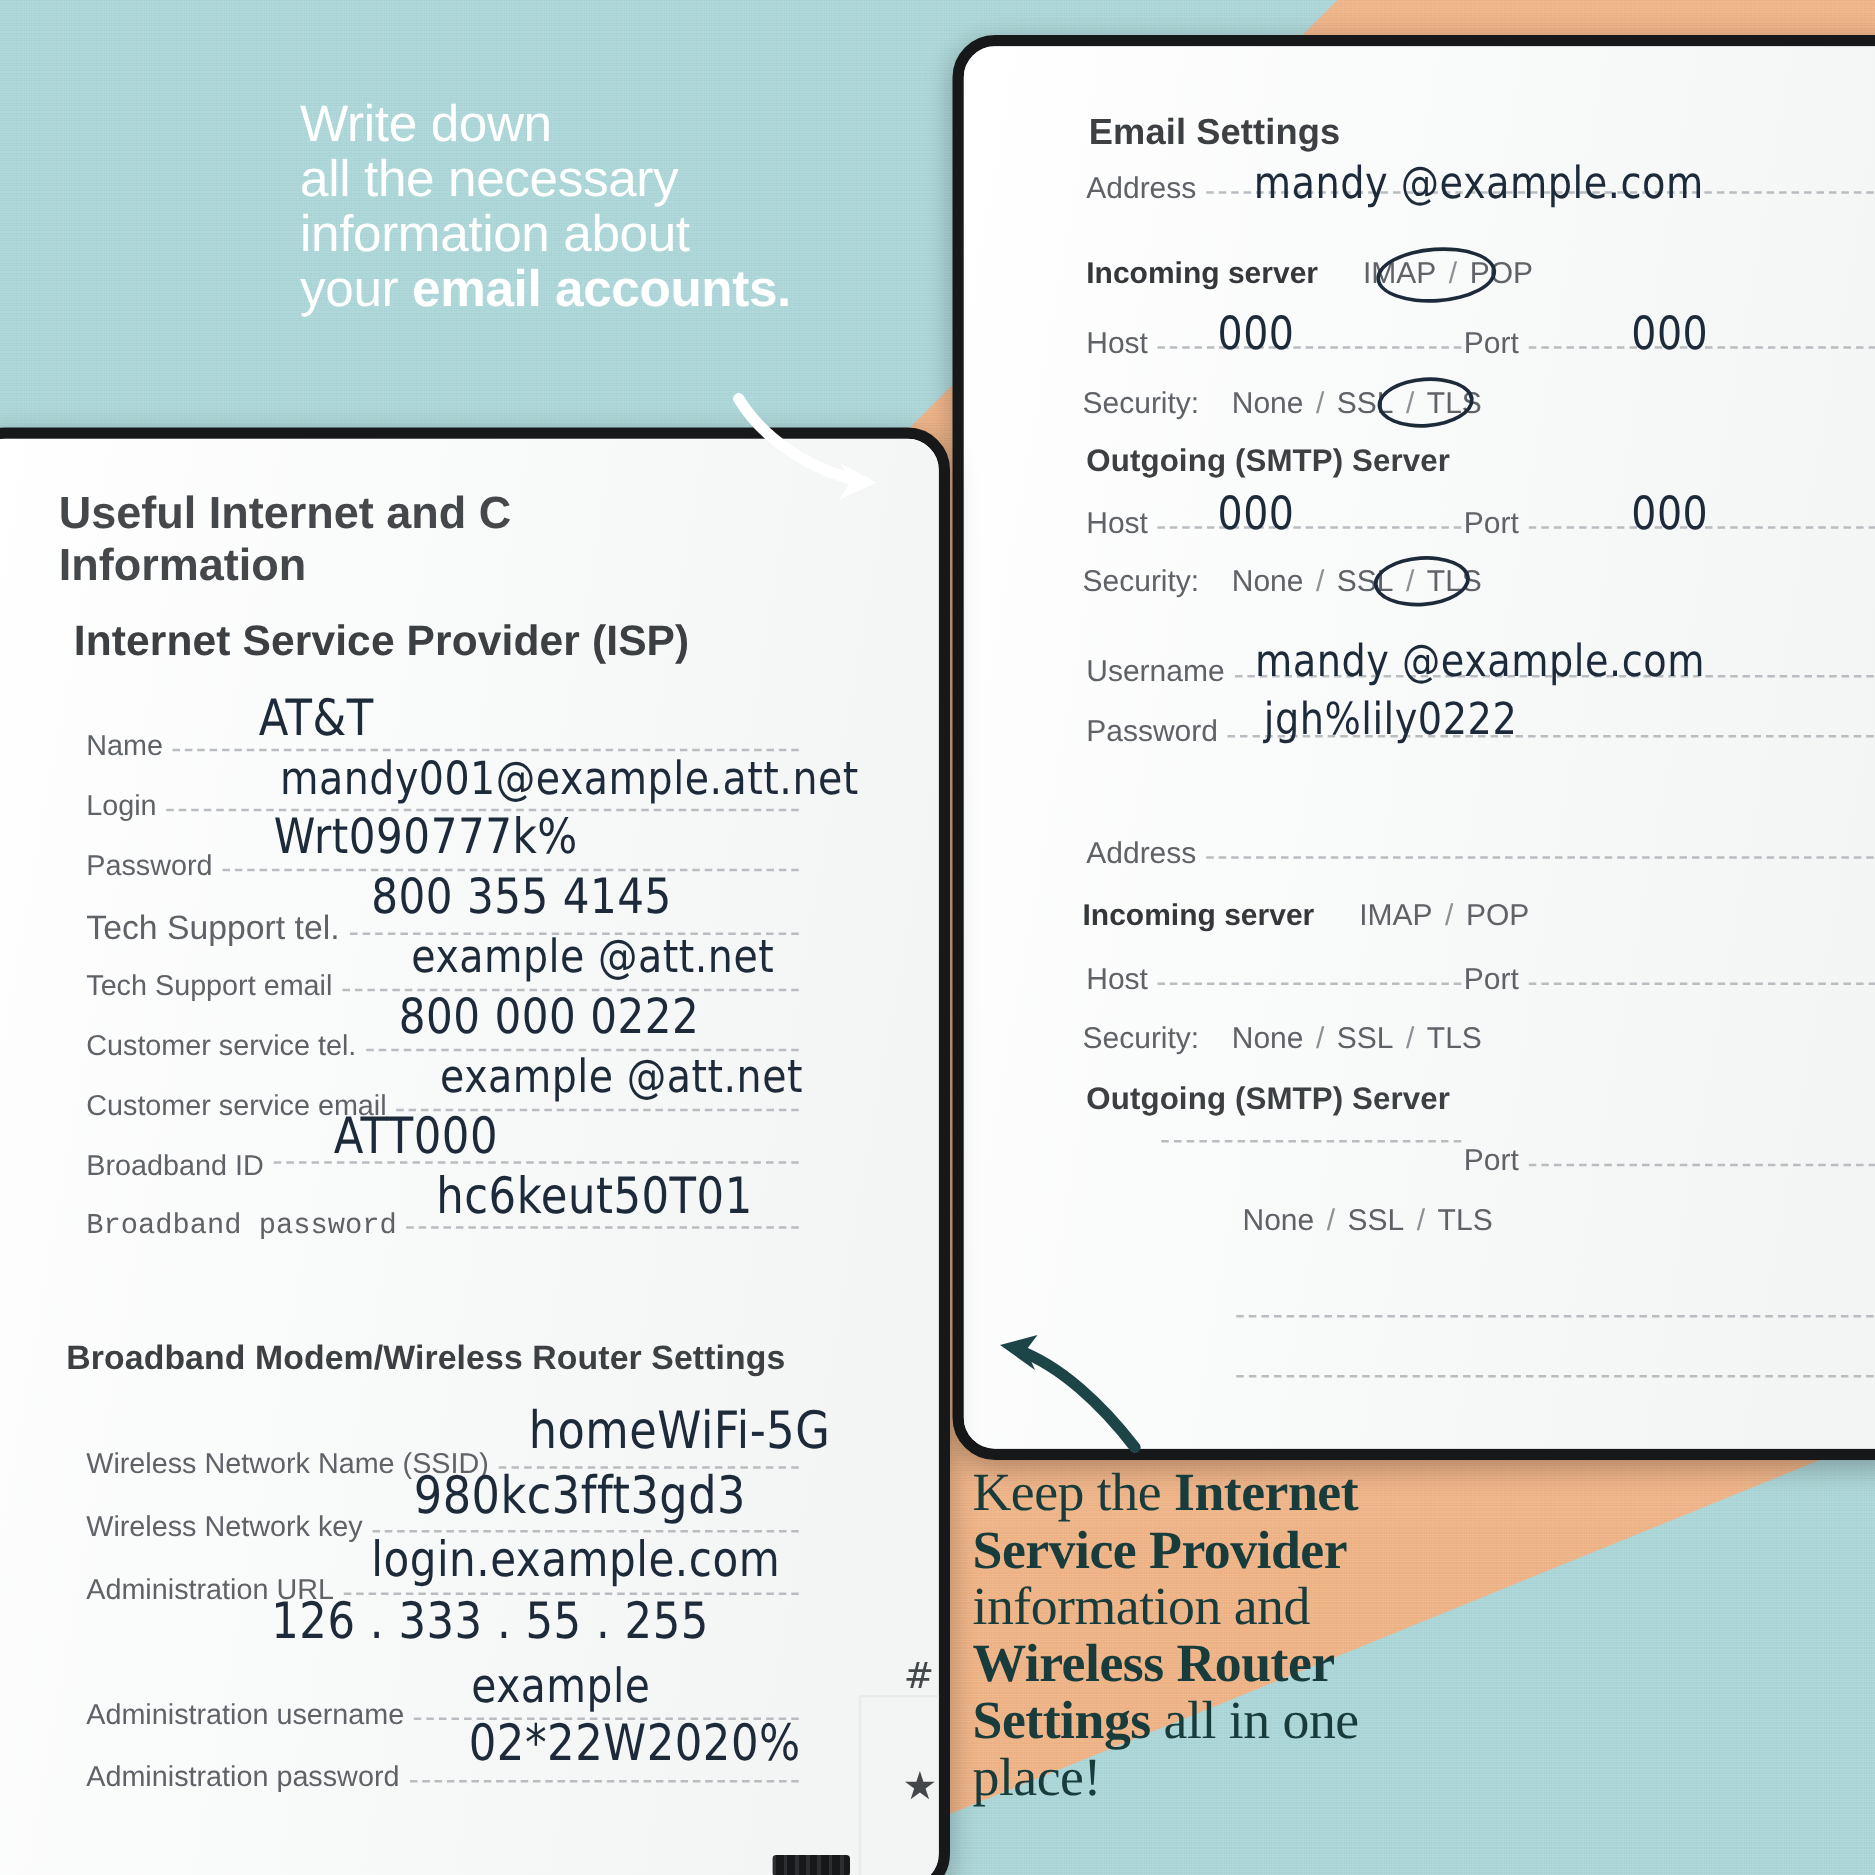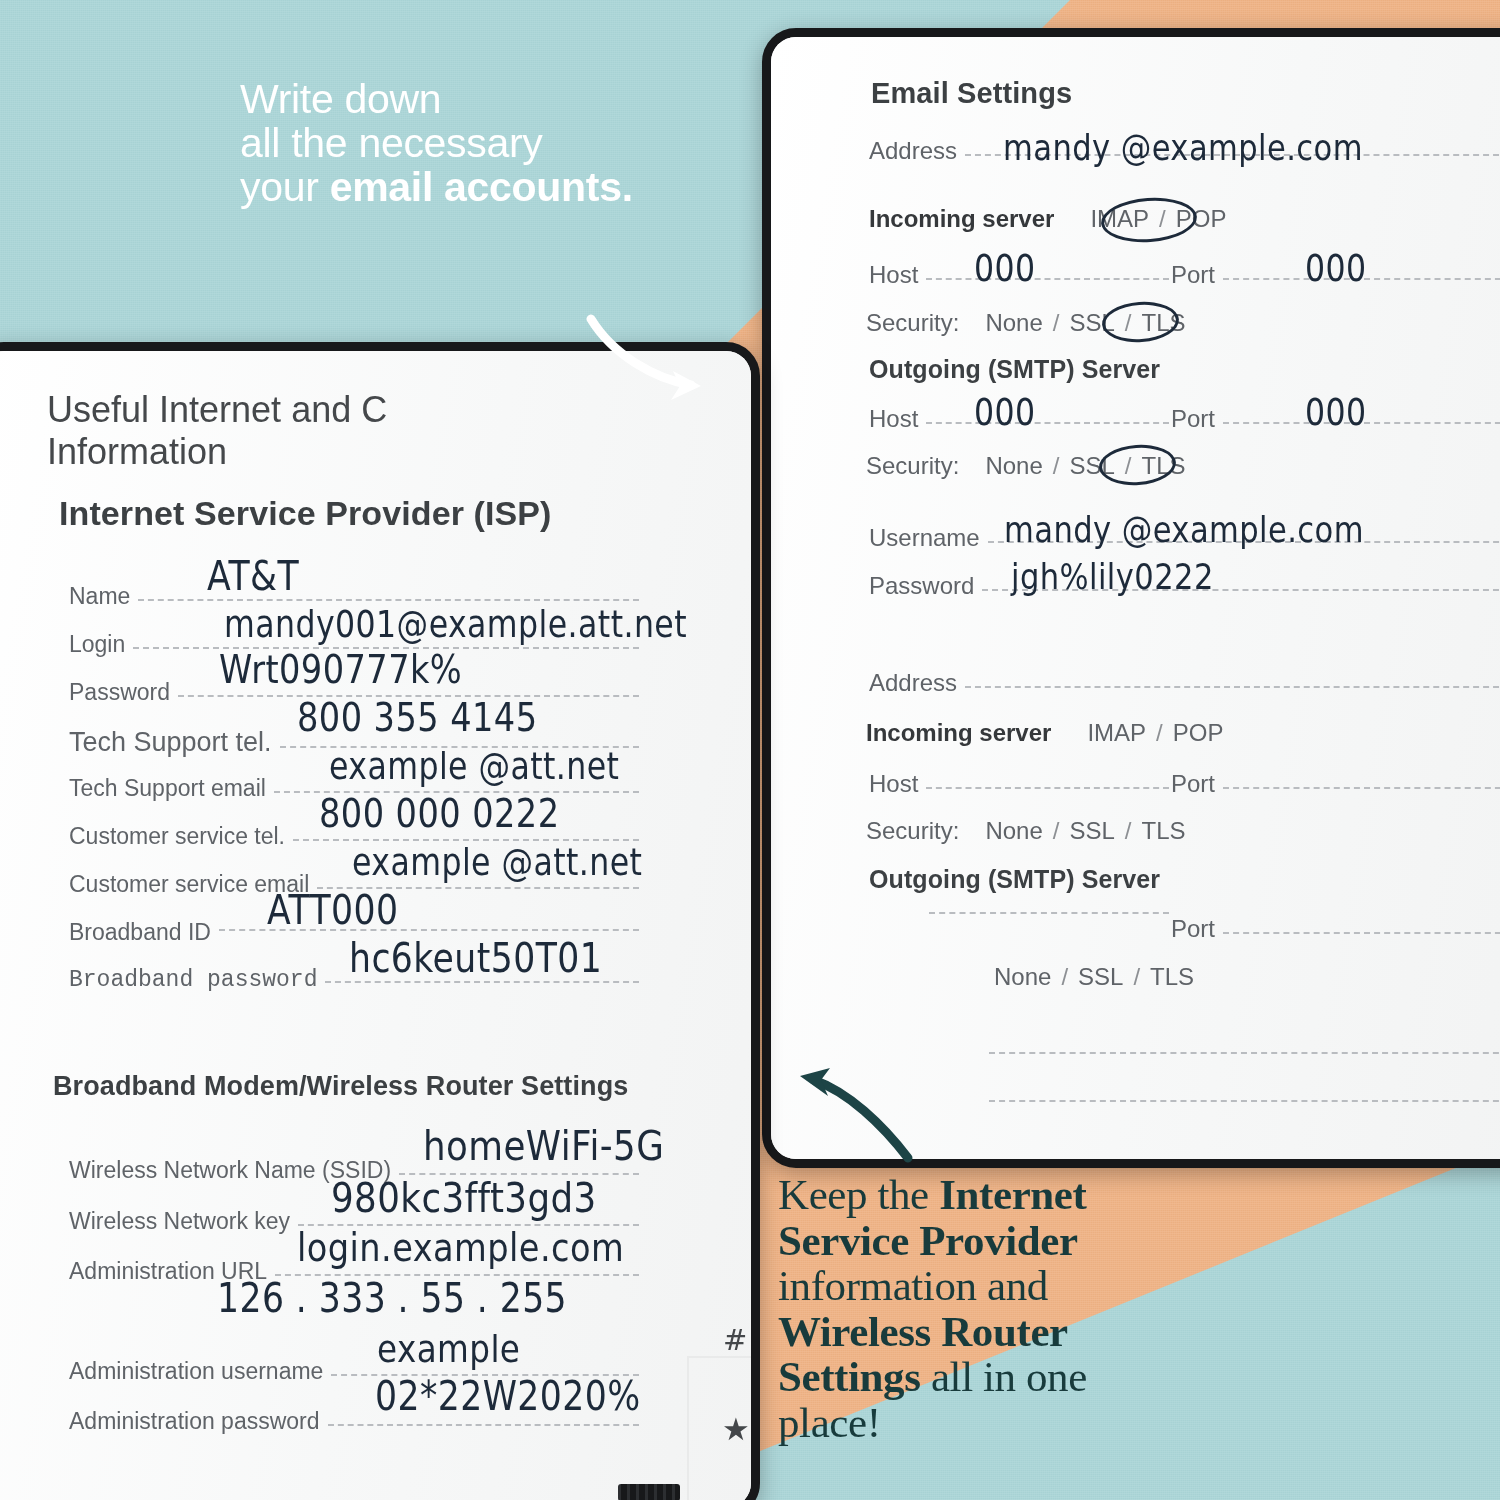--- a/index.html
+++ b/index.html
@@ -61,21 +61,21 @@
   }
 
   
   .sec-title {
     font-weight: bold;
     color: #3c4043;
     letter-spacing: .1px;
   }
   .page-title {
     color: #45484b;
-    font-weight: 400;
+    font-weight: 700;
     line-height: 1.16;
   }
   .row { position: relative; display: flex; align-items: baseline; white-space: nowrap; }
   .lbl { color: #5f6368; font-weight: 400; }
   .lbl.bold { color: #35383b; font-weight: bold; }
   .dots {
     flex: 1 1 auto;
     border-bottom: 2px dashed #b9bcc0;
     margin-left: 8px;
     position: relative;
@@ -143,21 +143,21 @@
 <div id="bg">
   <div class="band-orange"></div>
   <div class="band-teal-top"></div>
   <div class="band-teal-bottom"></div>
   <div class="grain"></div>
 </div>
 
 <div class="notebook" id="notebook-right">
   <div class="page-inner">
 
-    <div class="sec-title" style="position:absolute;left:100px;top:40px;font-size:29px;">Email Settings</div>
+    <div class="sec-title" style="position:absolute;left:100px;top:53px;font-size:29px;">Email Settings</div>
 
     <div class="row" style="position:absolute;left:98px;top:100px;width:640px;font-size:24px;">
       <span class="lbl">Address</span>
       <span class="dots"></span>
     </div>
     <span class="hand" style="left:232px;top:96px;font-size:30px;">mandy @example.com</span>
 
     <div class="row" style="position:absolute;left:98px;top:168px;font-size:24px;">
       <span class="lbl bold">Incoming server</span>
       <span class="opt" style="margin-left:36px;">IMAP</span>
@@ -380,20 +380,21 @@
     <span class="corner-mark" style="left:744px;top:972px;font-size:29px;">#</span>
     <span class="corner-mark" style="left:743px;top:1060px;font-size:31px;">★</span>
   </div>
 </div>
 
 <div class="binding" style="left:618px;top:1484px;width:62px;height:17px;"></div>
 
 <div class="callout-white" style="left:240px;top:78px;width:500px;">
   <div>Write down</div>
   <div>all the necessary</div>
+  <div>information about</div>
   <div><span>your </span><b>email accounts.</b></div>
 </div>
 
 <svg style="position:absolute;left:585px;top:305px;" width="135" height="95" viewBox="0 0 135 95">
   <path d="M6 14 C 28 50, 70 74, 106 80" stroke="#ffffff" stroke-width="9" fill="none" stroke-linecap="round"></path>
   <path d="M116 81 L 88 66 L 95 81 L 86 95 Z" fill="#ffffff"></path>
 </svg>
 
 <div class="callout-dark" style="left:778px;top:1172px;width:420px;font-family:Liberation Serif, serif;">
   <span>Keep the </span><b>Internet Service Provider</b><span> information and </span><b>Wireless Router Settings</b><span> all in one place!</span>

